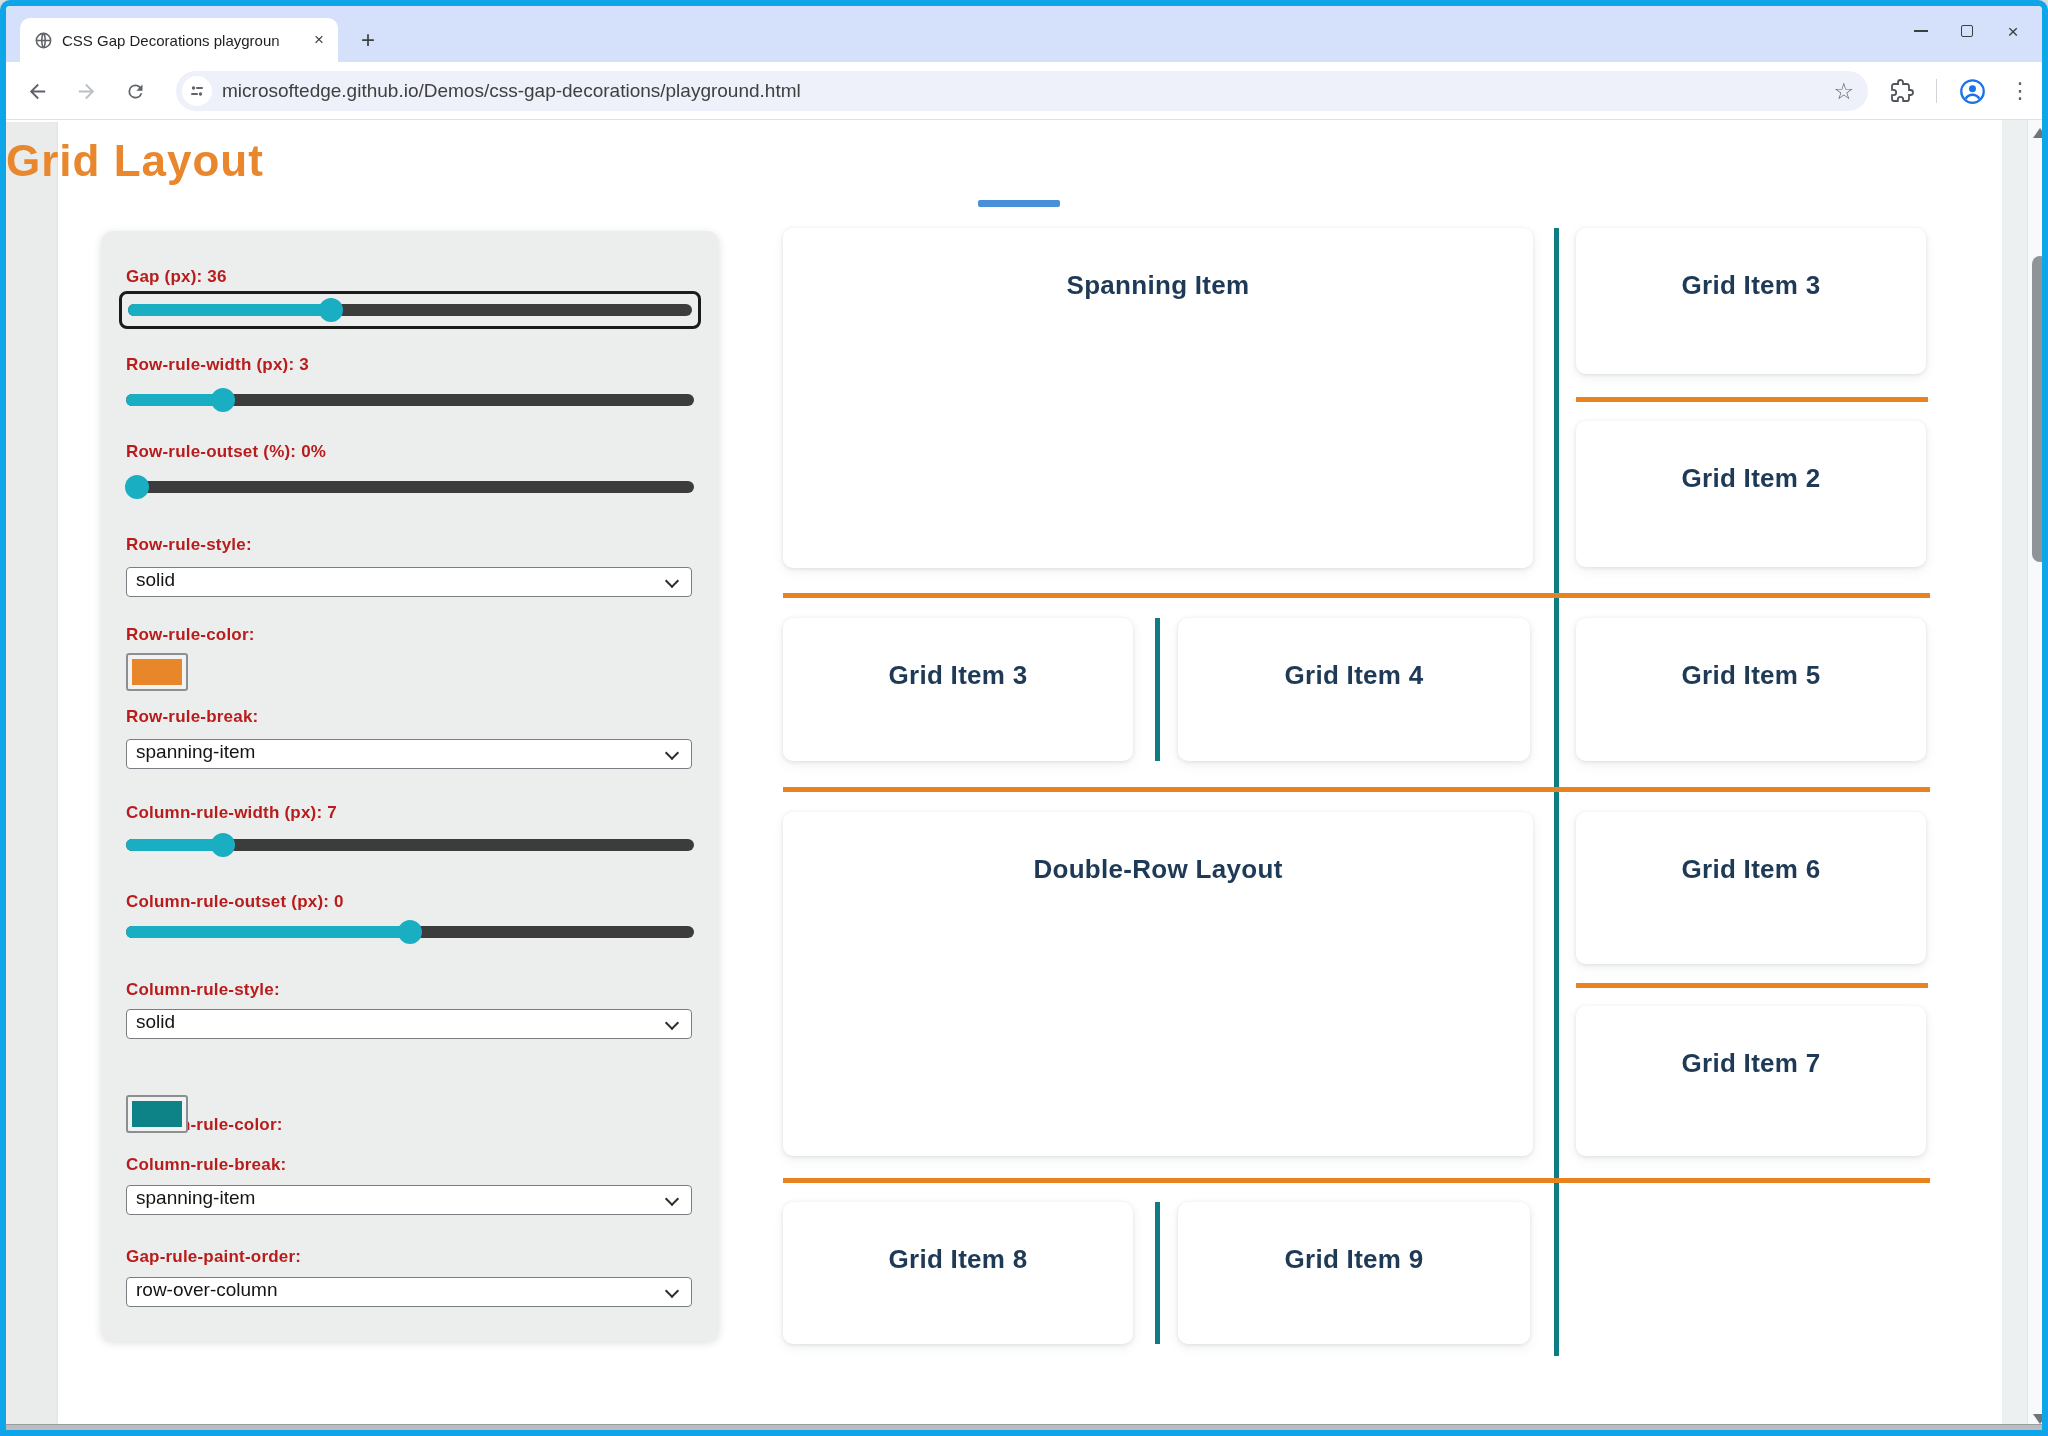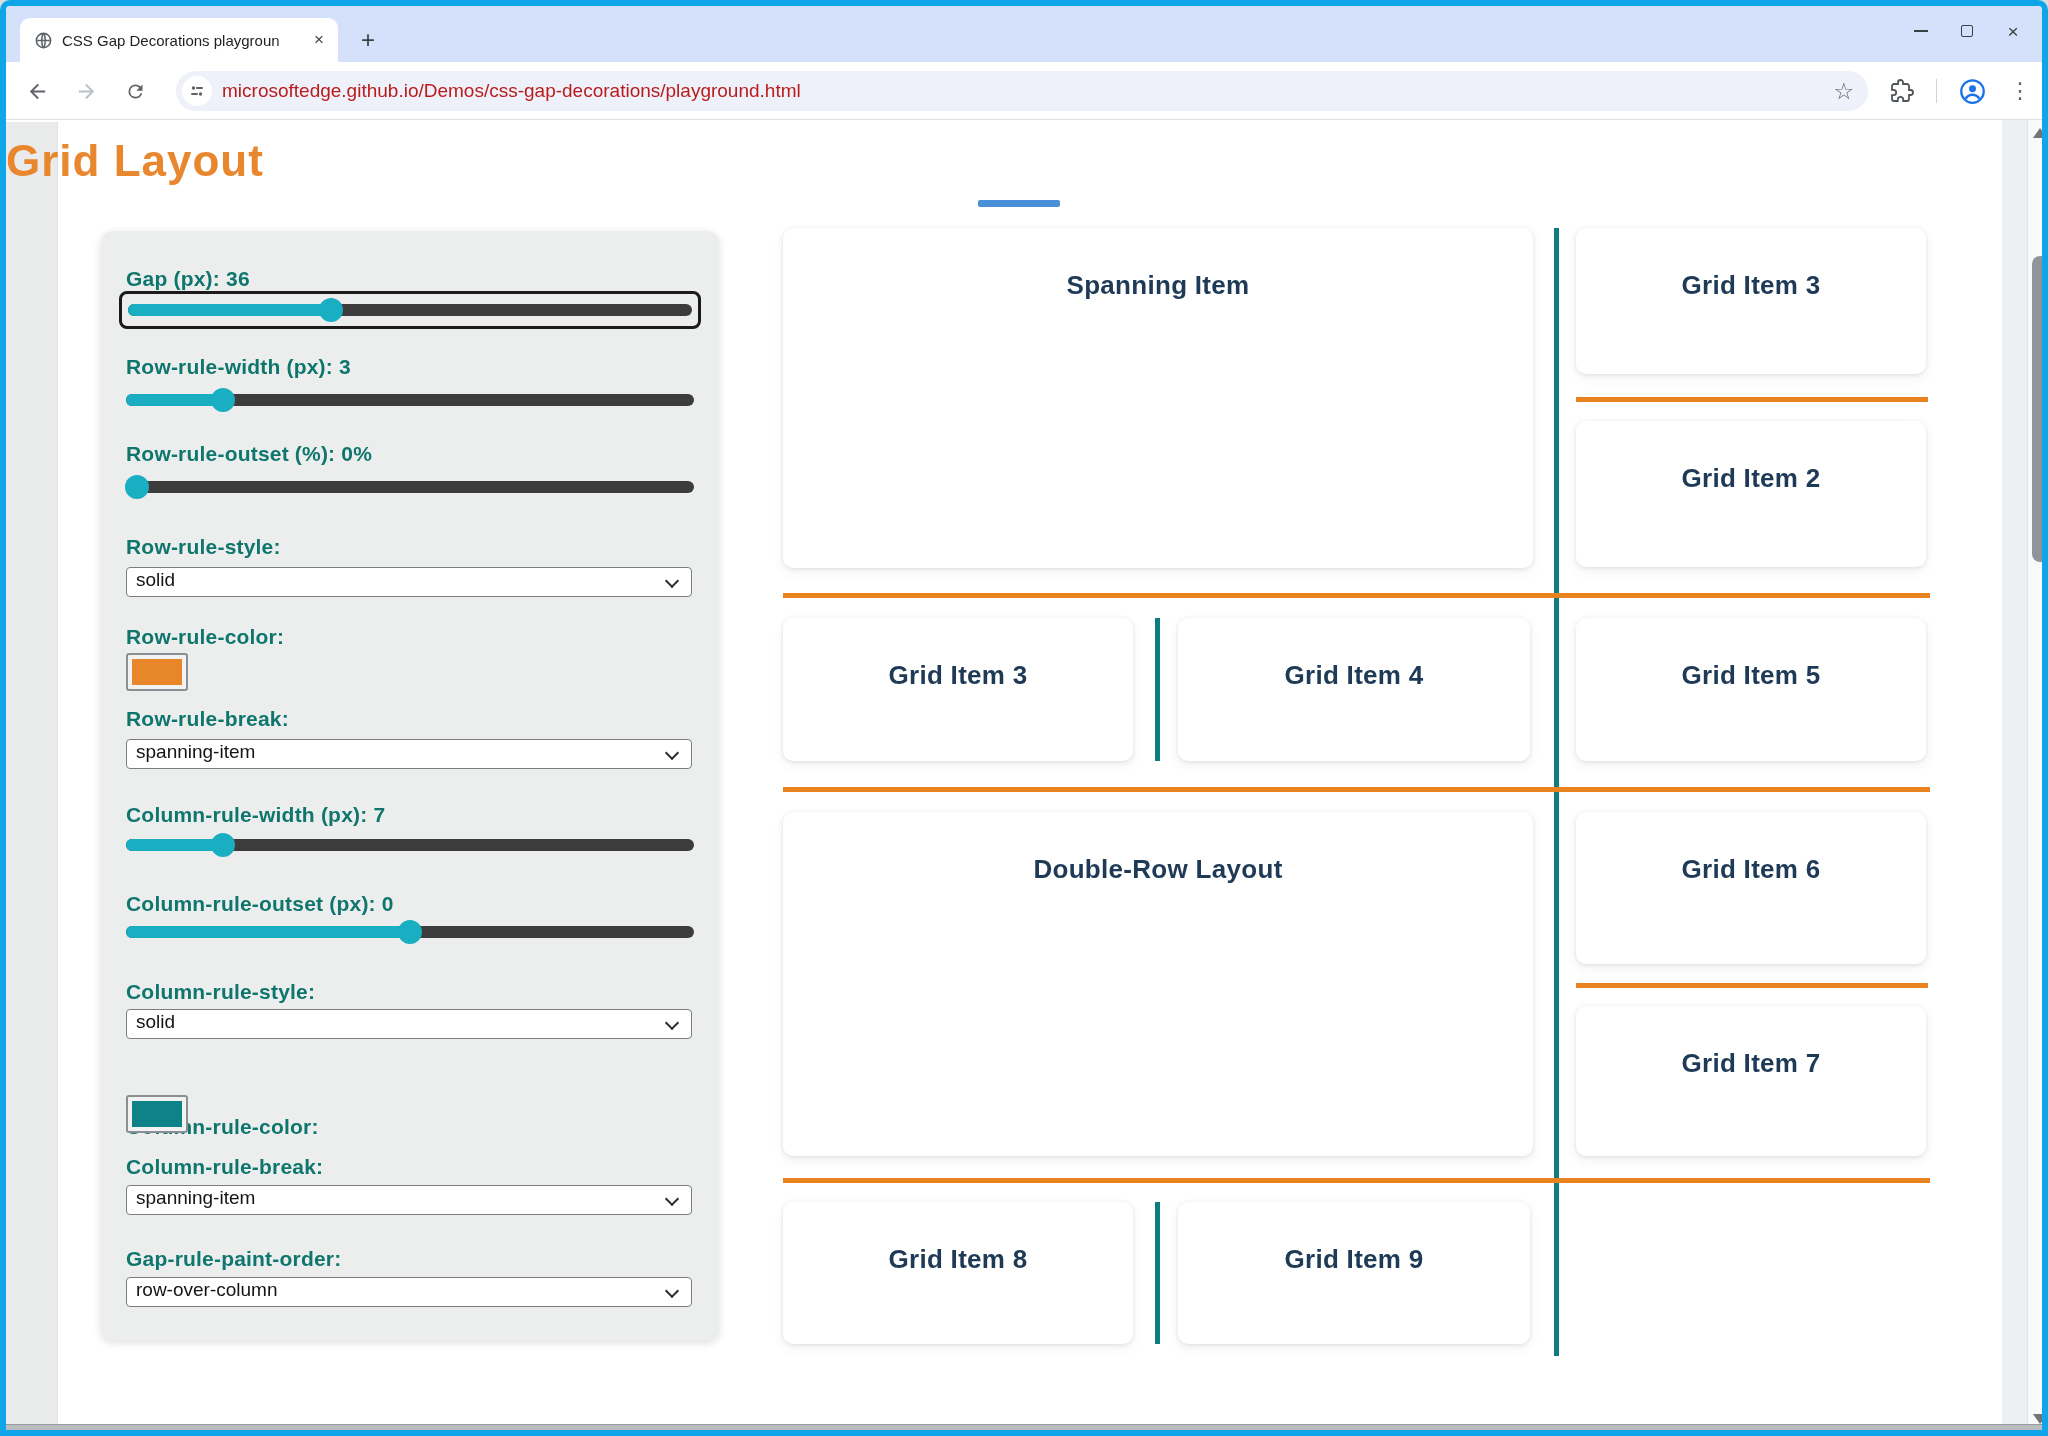--- a/index.html
+++ b/index.html
@@ -27,38 +27,38 @@
   .close-glyph{font-size:19px; line-height:1;}
 
   
   .toolbar{position:absolute; left:0; top:56px; width:100%; height:58px; background:#fff;
        border-bottom:1px solid #dee1e6;}
   .tb-icon{position:absolute; width:36px; height:36px; top:11px; display:flex; align-items:center; justify-content:center;}
   .url-pill{position:absolute; left:170px; top:9px; width:1692px; height:40px; background:#eef1fa;
        border-radius:20px; display:flex; align-items:center; padding:0 10px 0 6px;}
   .tune-badge{width:30px; height:30px; border-radius:50%; background:#fff; display:flex;
        align-items:center; justify-content:center; margin-right:10px;}
-  .url-text{flex:1; font-size:19px; color:#b91c1c; white-space:nowrap; overflow:hidden;}
+  .url-text{flex:1; font-size:19px; color:#404040; white-space:nowrap; overflow:hidden;}
   .star{font-size:23px; color:#5f6368; padding-right:4px;}
   .separator{position:absolute; left:1930px; top:17px; width:1px; height:24px; background:#d0d4d9;}
   .menu-dots{font-size:22px; color:#5f6368;}
 
   
   .stage{position:absolute; left:0; top:114px; width:2048px; height:1316px; background:#fff; overflow:hidden;}
   .left-sliver{position:absolute; left:0; top:2px; width:52px; height:1312px; background:#e9eceb;
        border-radius:0 0 14px 0; box-shadow:inset -1px 0 2px rgba(0,0,0,.04);}
   .page-title{position:absolute; top:16px; left:0; width:2000px; text-align:left; font-size:44px;
        font-weight:700; letter-spacing:1px; color:var(--title-color);}
   .title-underline{position:absolute; top:80px; left:calc(50% - 52px); width:82px; height:7px;
        background:var(--underline); border-radius:2px;}
 
   
   .panel{position:absolute; left:95px; top:111px; width:618px; height:1110px; background:#eceeed;
        border-radius:12px; box-shadow:0 2px 8px rgba(0,0,0,.13);}
-  .ctrl-label{position:absolute; left:25px; font-size:21px; font-weight:700; color:#0f766e; letter-spacing:.2px;}
+  .ctrl-label{position:absolute; left:25px; font-size:17px; font-weight:700; color:#b91c1c; letter-spacing:.2px;}
   .slider{position:absolute; left:25px; width:568px; height:26px;}
   .slider .track{position:absolute; left:0; right:0; top:7px; height:12px; background:#3c3c3c; border-radius:6px;}
   .slider .fill{position:absolute; left:0; top:7px; height:12px; width:var(--fill,30%); background:var(--accent); border-radius:6px 0 0 6px;}
   .slider .thumb{position:absolute; top:1px; left:calc(var(--fill,30%) - 12px); width:24px; height:24px;
        border-radius:50%; background:var(--accent);}
   .slider-focus{position:absolute; left:18px; width:582px; border:3px solid #1b1b1b; border-radius:8px;
        padding:3px 6px; background:#eceeed;}
   .slider-focus .slider{position:relative; left:0; width:100%;}
   .select{position:absolute; left:25px; width:566px; height:30px; background:#fff; border:1px solid #7a7e82;
        border-radius:4px; display:flex; align-items:center; padding:0 34px 4px 9px;}

